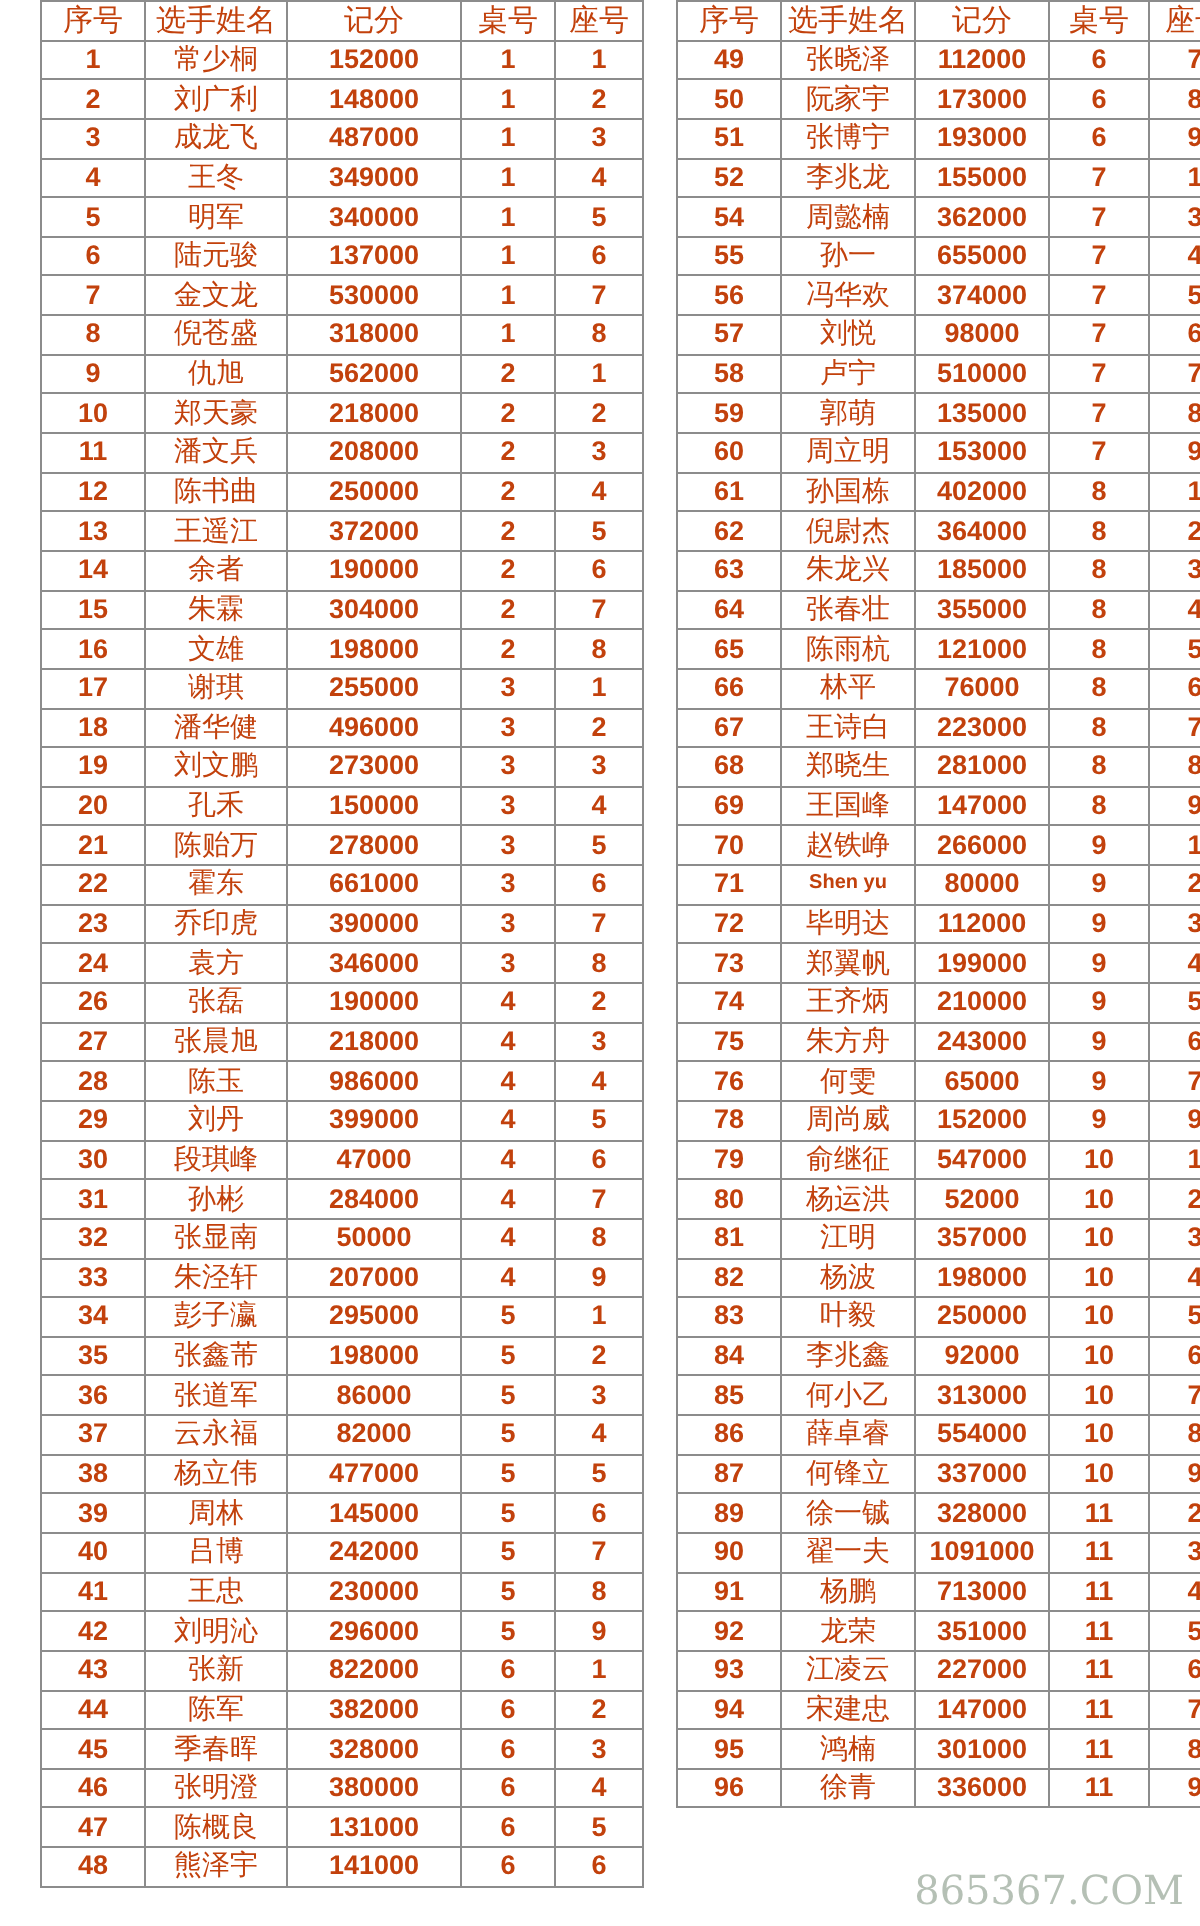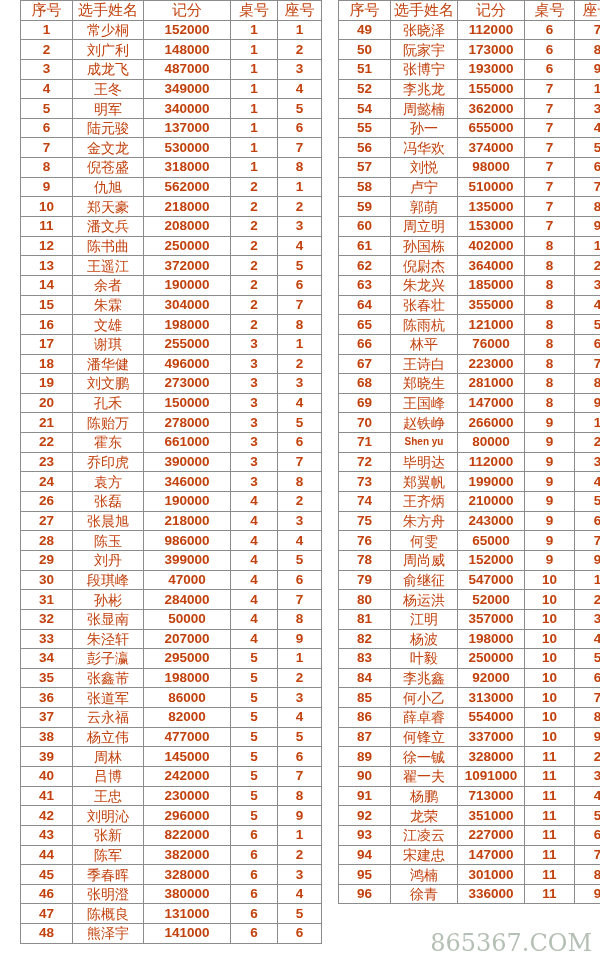--- a/index.html
+++ b/index.html
@@ -29,21 +29,21 @@
       font-family: "DejaVu Serif", serif;
       font-weight: normal;
       font-size: 15px;
     }
     td.num { font-weight: bold; font-size: 13.5px; }
     td.name { font-family: "DejaVu Serif", serif; font-size: 14px; }
     td.name.latin { font-family: "Liberation Sans", sans-serif; font-weight: bold; font-size: 10px; }
     .watermark {
       position: absolute; right: 8px; bottom: 6px;
       font-family: "DejaVu Serif", serif;
-      font-size: 24px; color: rgba(120,140,120,0.55);
+      font-size: 20px; color: rgba(120,140,120,0.55);
       letter-spacing: 0px;
     }
   </style>
 </head>
 <body>
 
 <div class="wrap">
 
   <table class="roster left">
     <colgroup>

